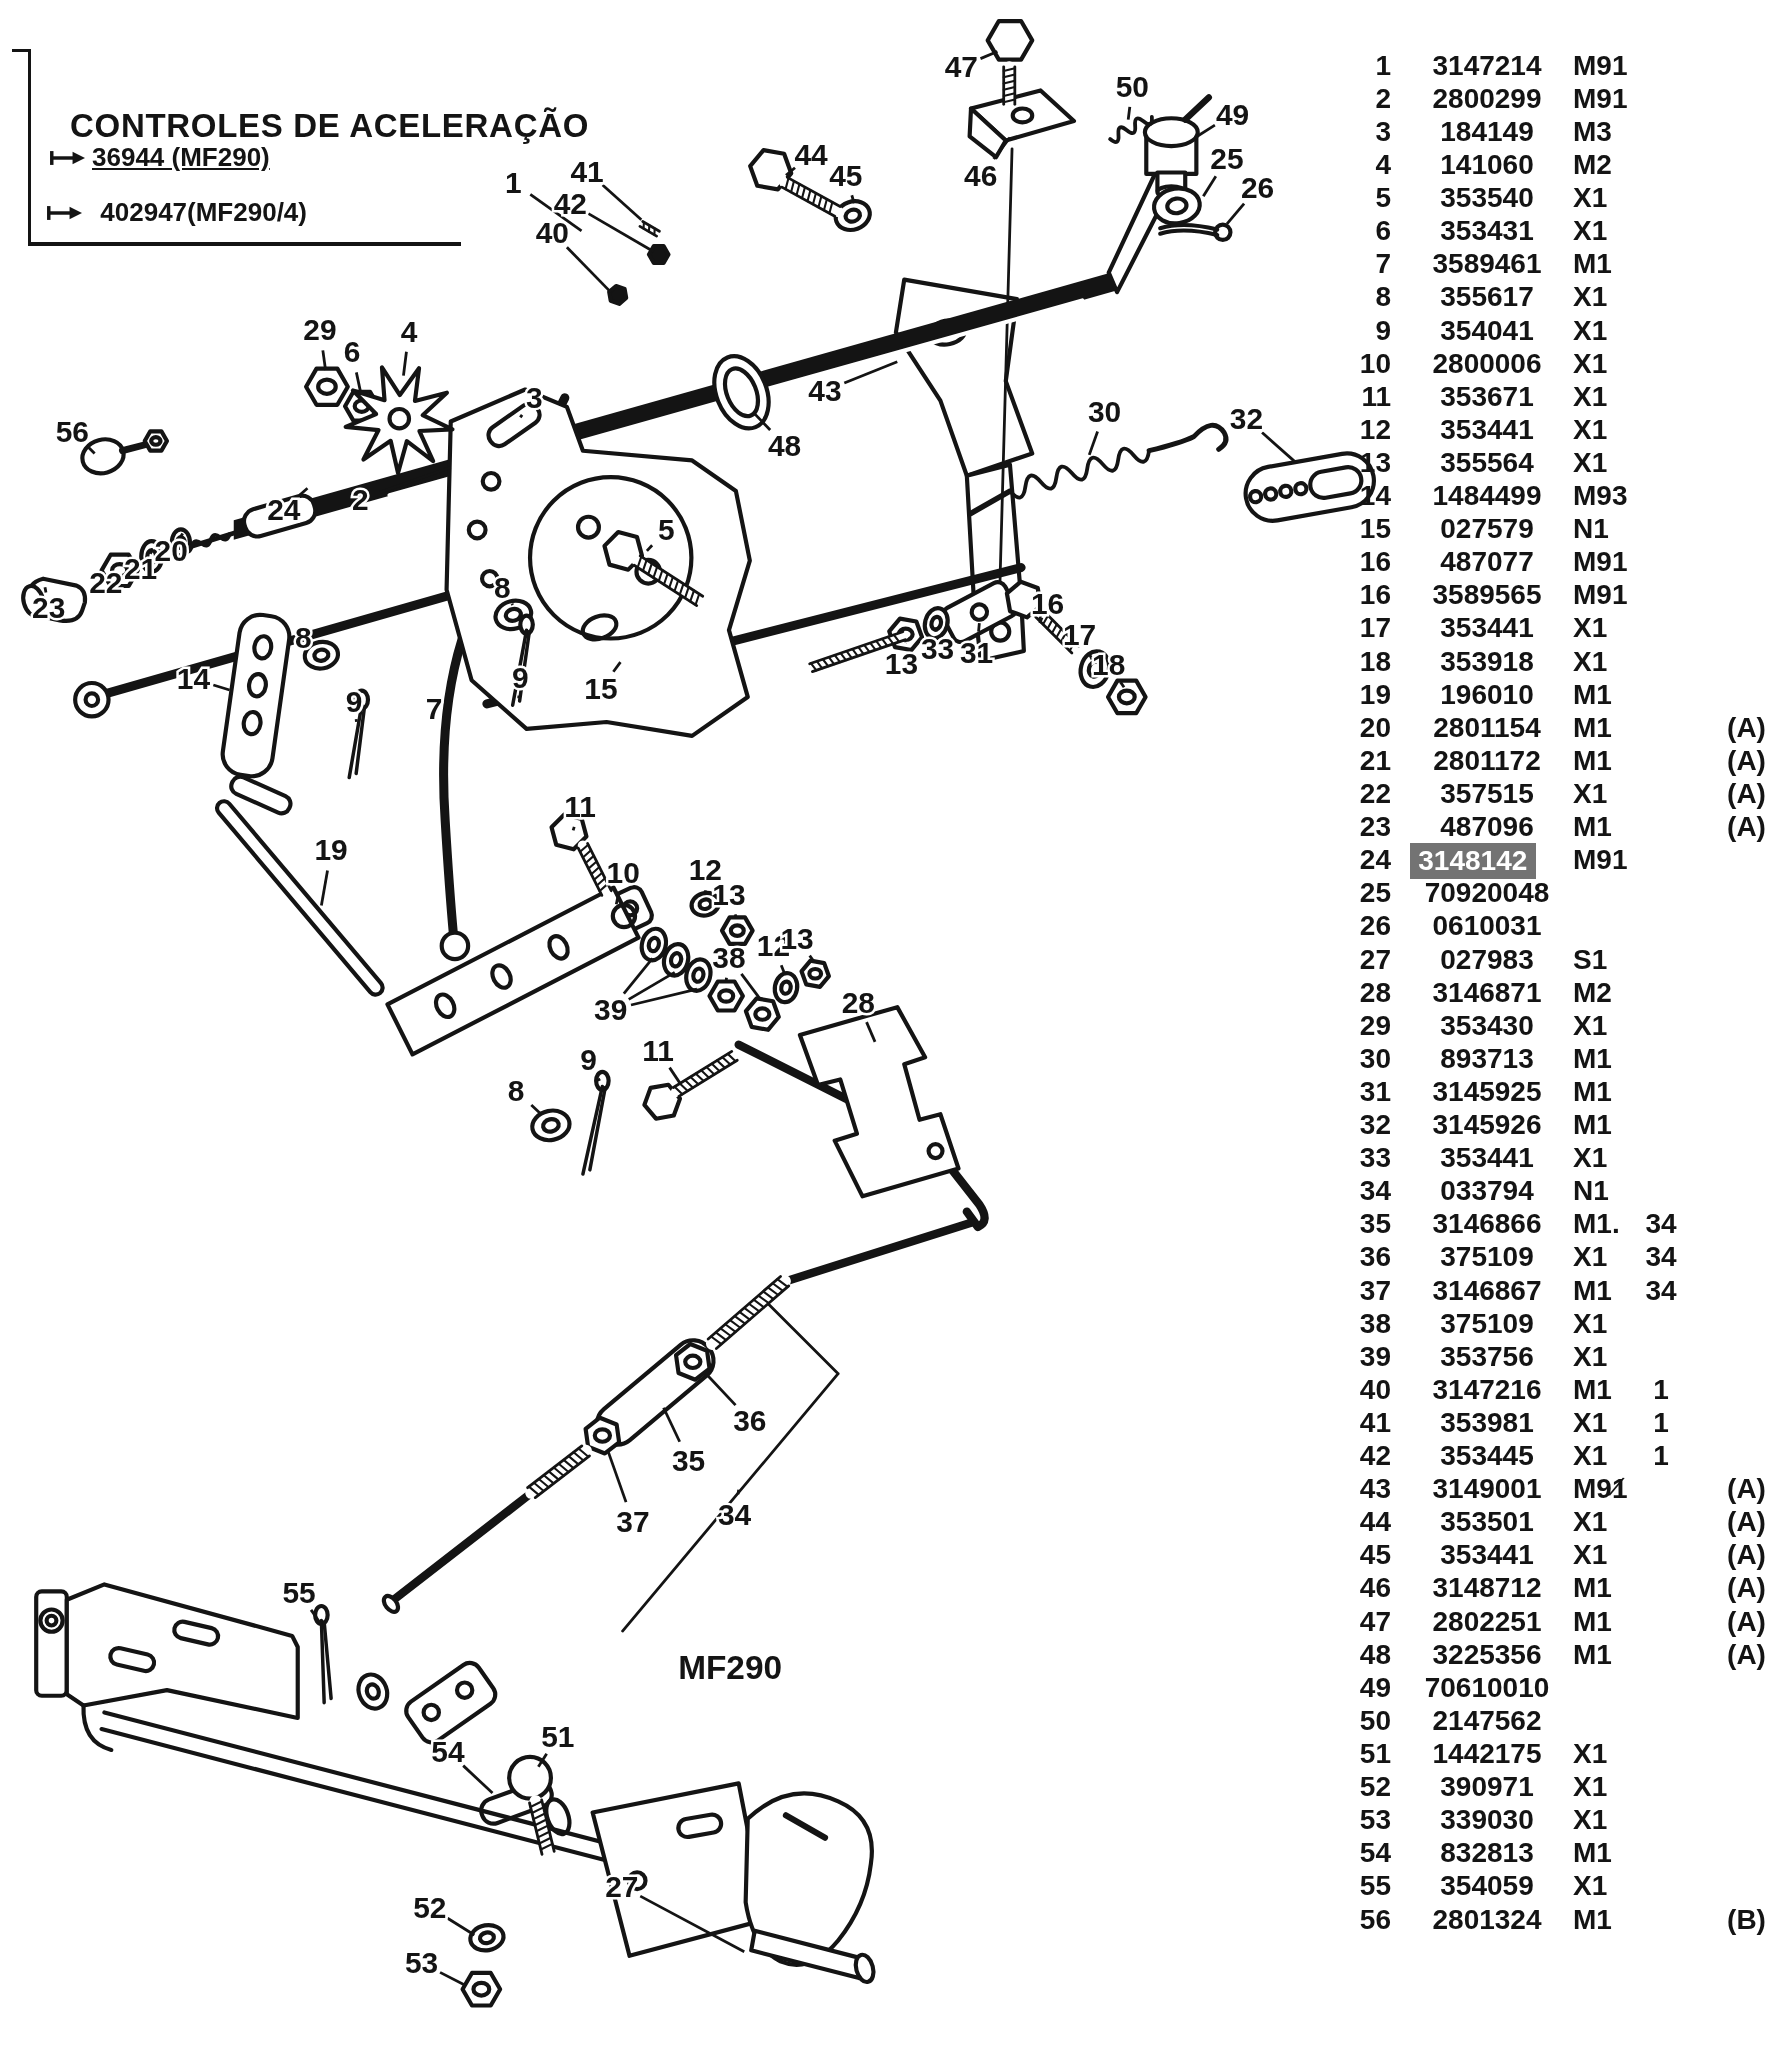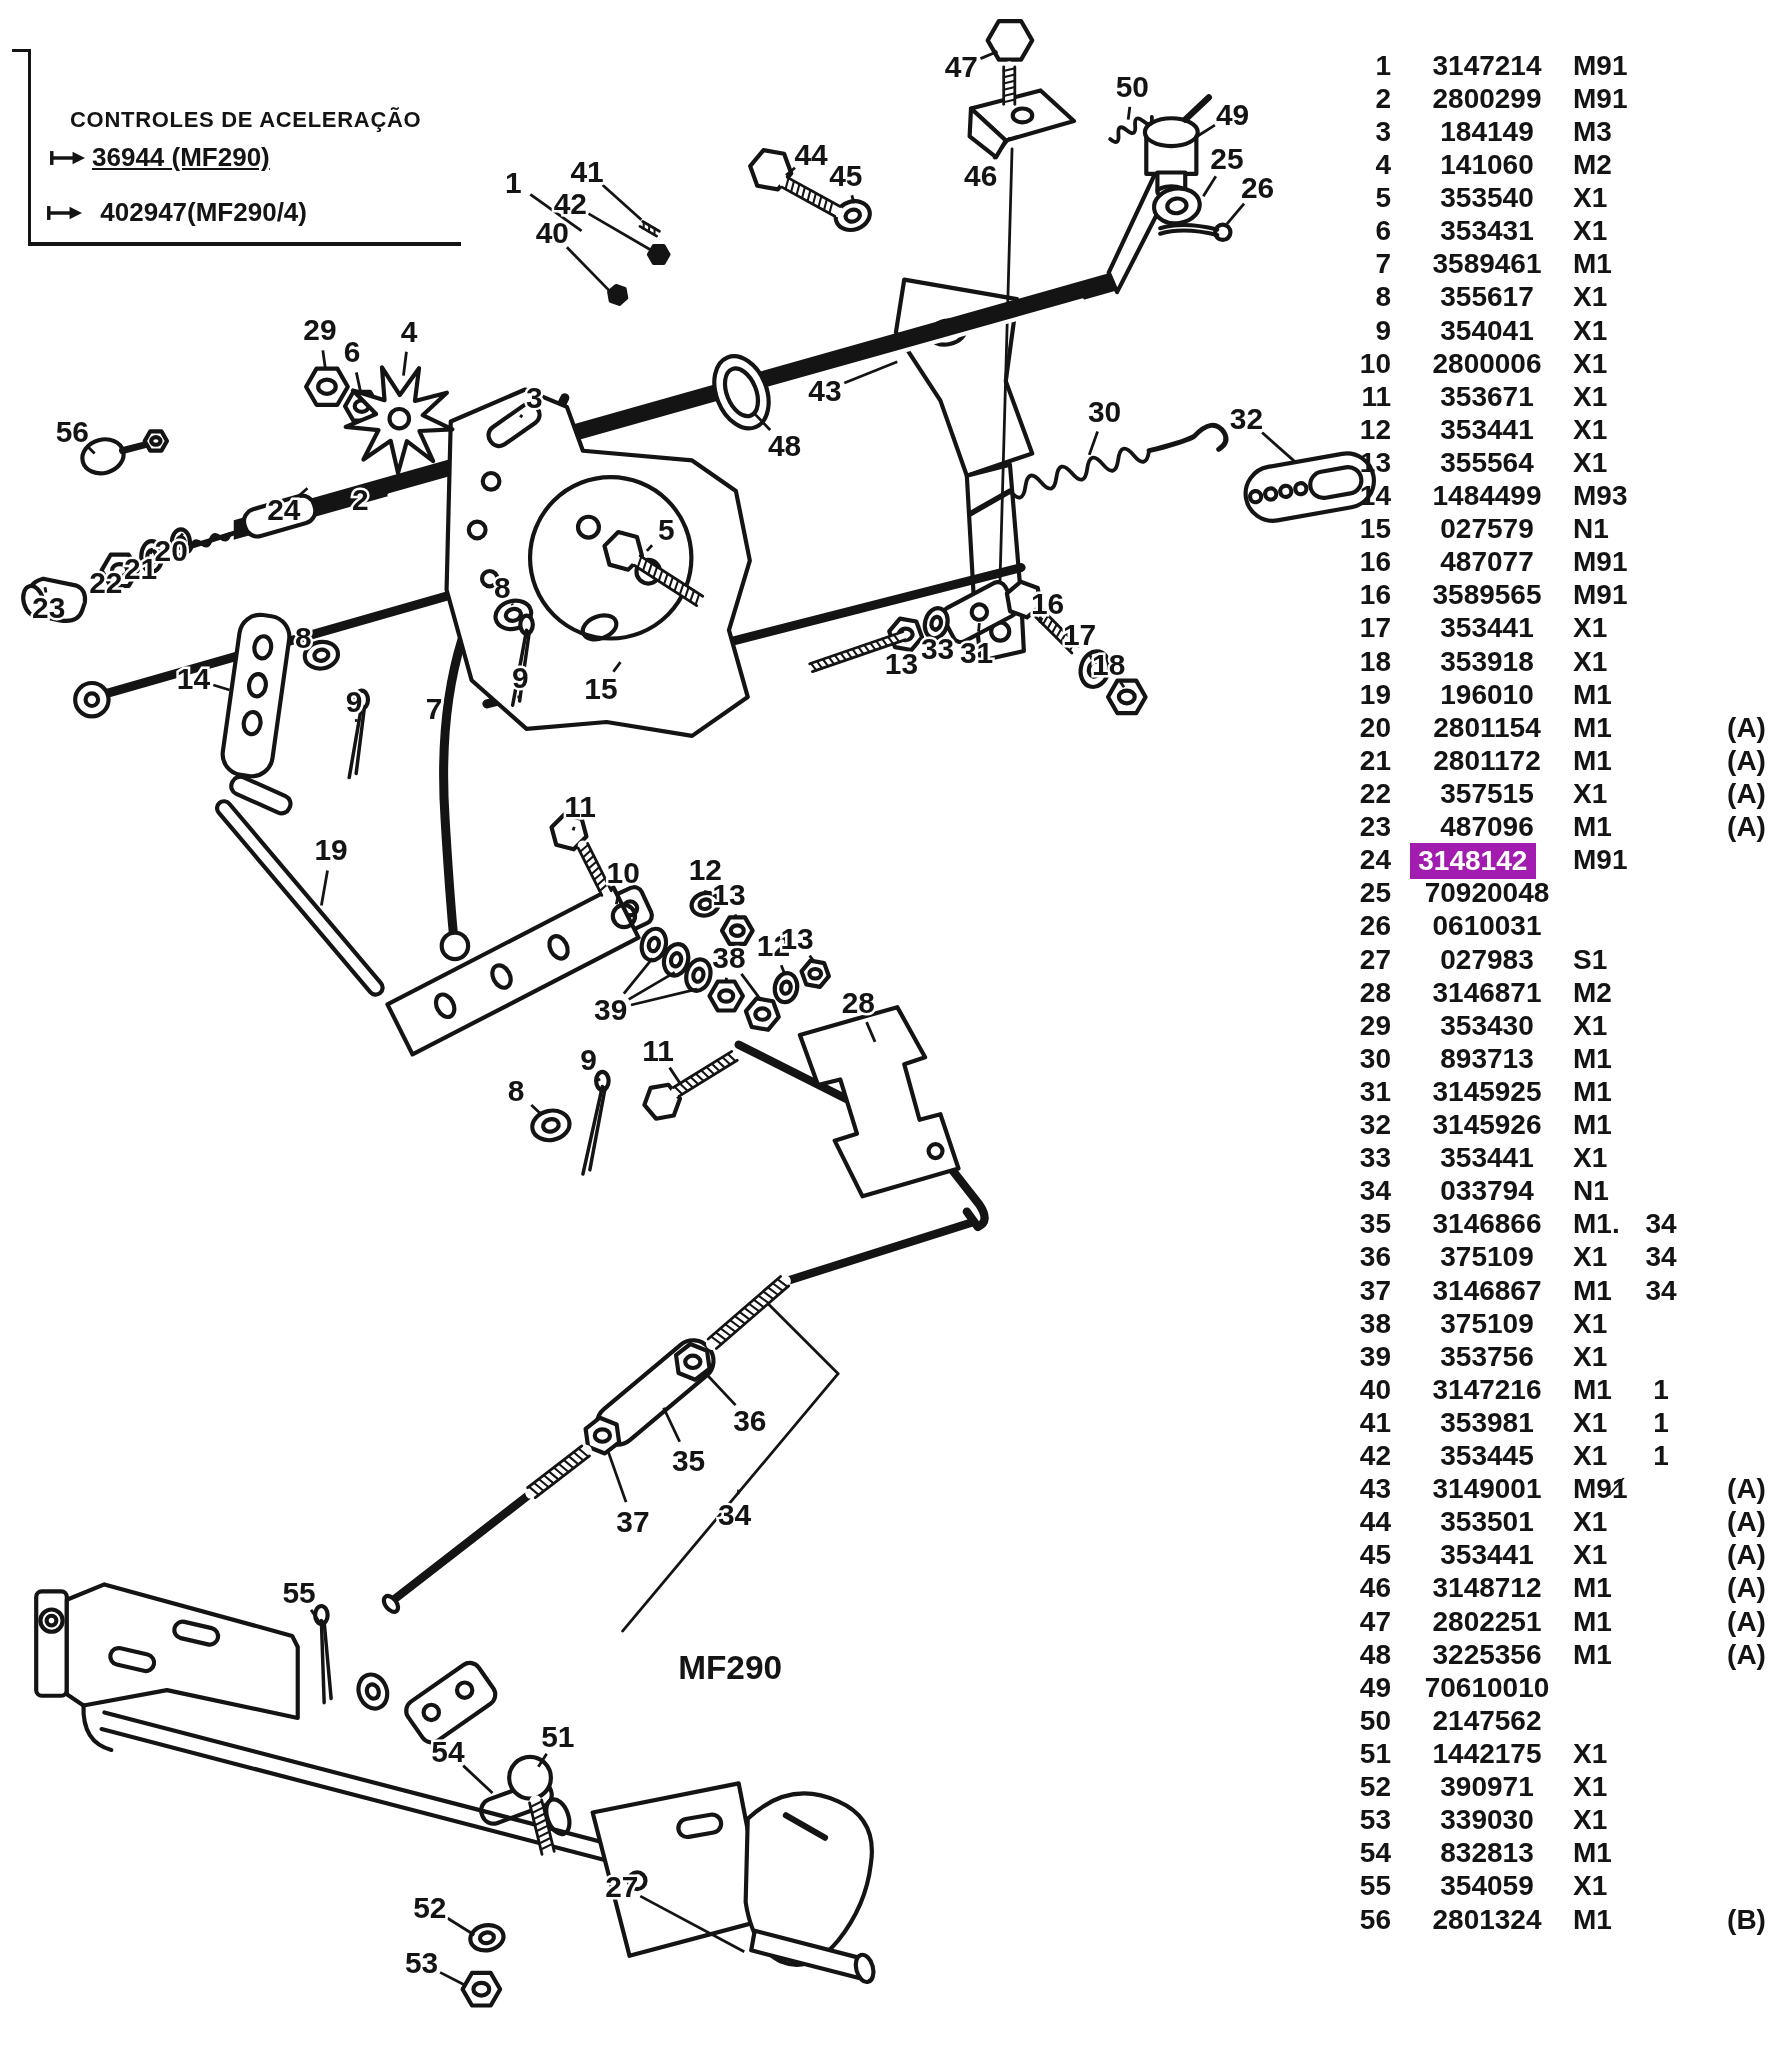--- a/index.html
+++ b/index.html
@@ -3,32 +3,32 @@
 <meta charset="utf-8">
 <style>
   html,body{margin:0;padding:0;background:#fff;}
   body{width:1789px;height:2056px;position:relative;font-family:"Liberation Sans",sans-serif;color:#141414;}
   .page{position:absolute;inset:0;background:#fff;overflow:hidden;}
 
   
   .title-box{position:absolute;left:28px;top:50px;width:430px;height:192px;
     border-left:3.5px solid #141414;border-bottom:4.9px solid #141414;}
   .title-box::before{content:"";position:absolute;left:-19.5px;top:-1.4px;width:19.5px;border-top:3.5px solid #141414;}
-  .title-box .title{position:absolute;left:39px;top:57px;font-size:22px;font-weight:700;letter-spacing:0.7px;white-space:nowrap;}
+  .title-box .title{position:absolute;left:39px;top:57px;font-size:33px;font-weight:700;letter-spacing:0.7px;white-space:nowrap;}
   .model-line{position:absolute;left:18px;font-size:26px;font-weight:700;display:flex;align-items:center;gap:7px;white-space:nowrap;}
   .model-line.m0{top:92px;text-decoration:underline;}
   .model-line.m1{top:147px;left:15.3px;gap:18px;}
 
   
   #parts-list{position:absolute;inset:0;font-weight:700;font-size:28px;}
   .prow{position:absolute;left:0;width:1789px;height:33px;line-height:33px;}
   .prow span{position:absolute;display:block;}
   .c-ref {left:1306px;width:85px;text-align:right;}
   .c-part{left:1410px;width:154px;text-align:center;}
-  .c-part .hl{background:#a21caf;color:#fff;padding:0.7px 8.3px 2.1px 8.3px;}
+  .c-part .hl{background:#737373;color:#fff;padding:0.7px 8.3px 2.1px 8.3px;}
   .c-code{left:1573px;width:90px;text-align:left;}
   .c-qty {left:1632px;width:58px;text-align:center;}
   .c-note{left:1705px;width:83px;text-align:center;}
   .c-mark{left:1615px;width:28px;transform:rotate(8deg);font-weight:400;}
 
   
   #diagram{position:absolute;left:0;top:0;}
   #diagram text.callout{font-family:"Liberation Sans",sans-serif;font-size:43px;font-weight:700;
     paint-order:stroke;stroke:#fff;stroke-width:7px;fill:#141414;}
   #diagram text.mf{font-family:"Liberation Sans",sans-serif;font-size:48px;font-weight:700;fill:#141414;}

